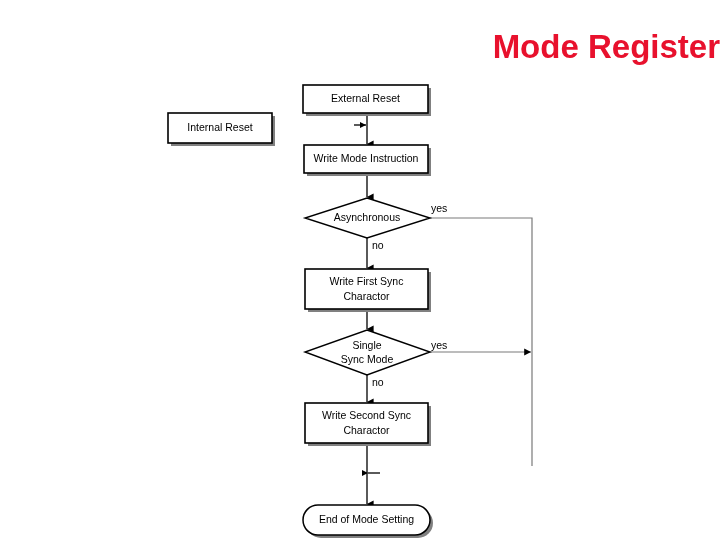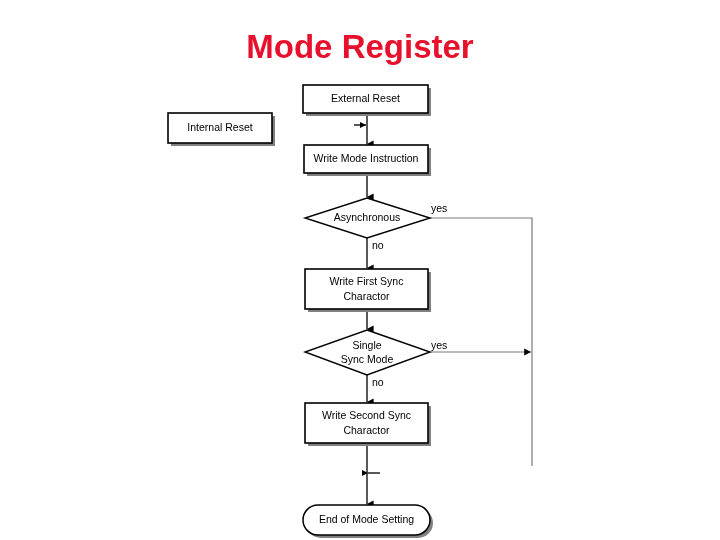--- a/index.html
+++ b/index.html
@@ -13,21 +13,21 @@
     height: 540px;
     background: #ffffff;
     overflow: hidden;
     font-family: "Liberation Sans", sans-serif;
   }
   #slide-title {
     position: absolute;
     left: 0;
     top: 28px;
     width: 720px;
-    text-align: center;
+    text-align: right;
     font-size: 33px;
     font-weight: bold;
     color: #e8112d;
     letter-spacing: 0px;
     font-family: "Liberation Sans", sans-serif;
   }
   #flow-svg {
     position: absolute;
     left: 0;
     top: 0;

